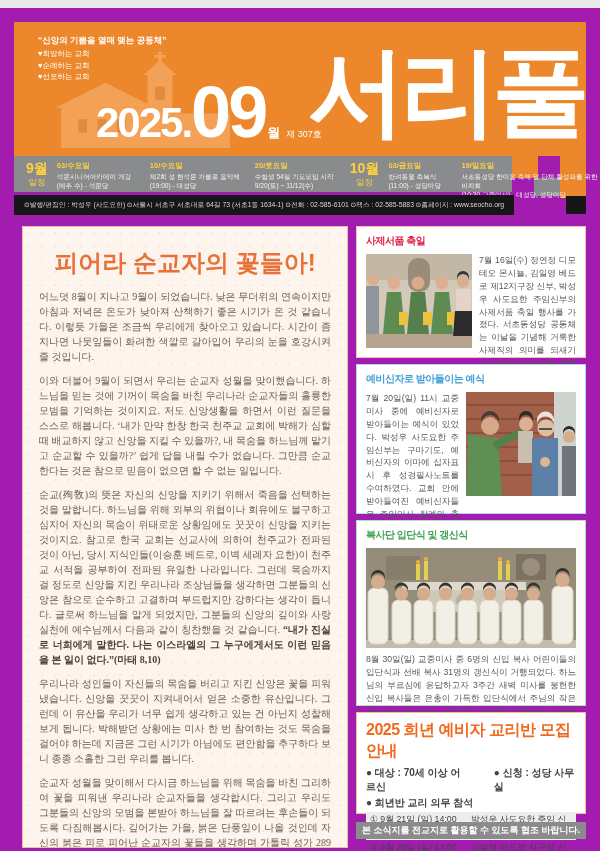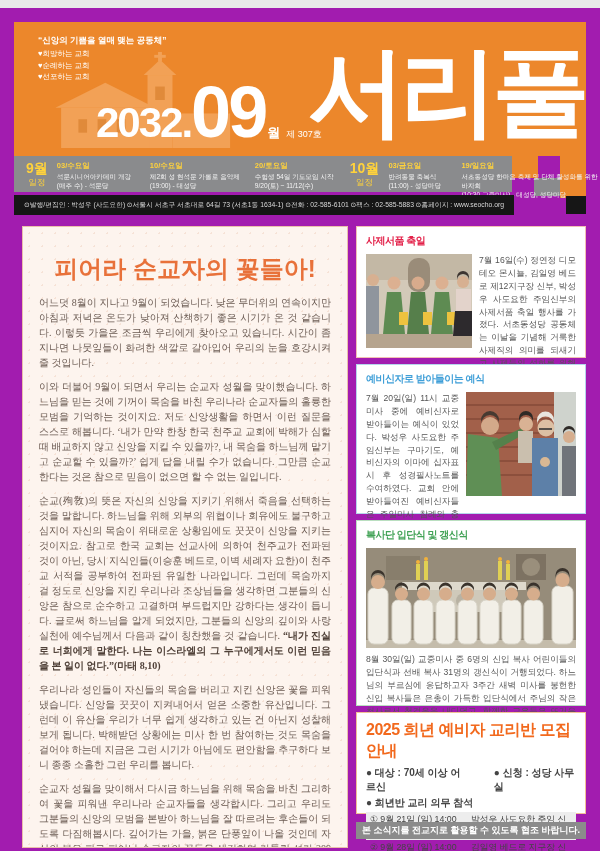--- a/index.html
+++ b/index.html
@@ -37,21 +37,21 @@
 
   
   .info-bar{position:absolute;left:14px;top:187px;width:500px;height:20px;background:#161616;z-index:2;
         display:flex;align-items:center;justify-content:space-between;padding:0 10px;box-sizing:border-box;}
   .info-item{font-size:6.8px;color:#d8d8d8;white-space:nowrap;}
 
   
   .article-box{position:absolute;left:22px;top:218px;width:326px;height:622px;box-sizing:border-box;
         border:1px solid #eabfab;background-color:#fdf4ee;
         background-image:radial-gradient(#f6e2d6 1px,transparent 1px);background-size:13px 13px;
-        padding:24px 16px;overflow:hidden;}
+        padding:18px 16px;overflow:hidden;}
   .article-title{text-align:center;font-size:24px;font-weight:bold;color:#e8713a;margin:2px 0 10px 0;}
   .article-box p{font-family:"Liberation Serif","DejaVu Serif",serif;font-size:10px;line-height:1.5;
         color:#6a5a52;text-align:justify;margin:0 0 9px 0;}
   .q-bold{font-weight:bold;color:#4f4038;}
 
   
   .sec{position:absolute;left:356px;width:230px;box-sizing:border-box;background:#fff;padding:7px 9px;}
   .sec-title{font-size:10px;font-weight:bold;margin:0 0 6px 0;letter-spacing:-0.5px;}
   .sec-body{font-size:8.6px;line-height:1.5;color:#555;text-align:justify;}
   .sec1{top:218px;height:132px;border:1px solid #f2c0b4;}
@@ -104,21 +104,21 @@
     </g>
     <g fill="#e08a3a">
       <rect x="130" y="36" width="10" height="14"></rect>
       <rect x="50" y="70" width="9" height="14"></rect>
       <rect x="70" y="70" width="9" height="14"></rect>
       <rect x="90" y="70" width="9" height="14"></rect>
     </g>
   </svg>
 
   <div class="issue-date">
-    <span class="year">2032.</span>
+    <span class="year">2025.</span>
       <span class="monthnum">09</span>
       <span class="monthunit">월</span>
       <span class="issueno">제 307호</span>
   </div>
 
   <div class="masthead-title">서리풀</div>
 
   <div class="schedule-bar">
     <div class="month-block">
       <div class="month-big">9월</div>

